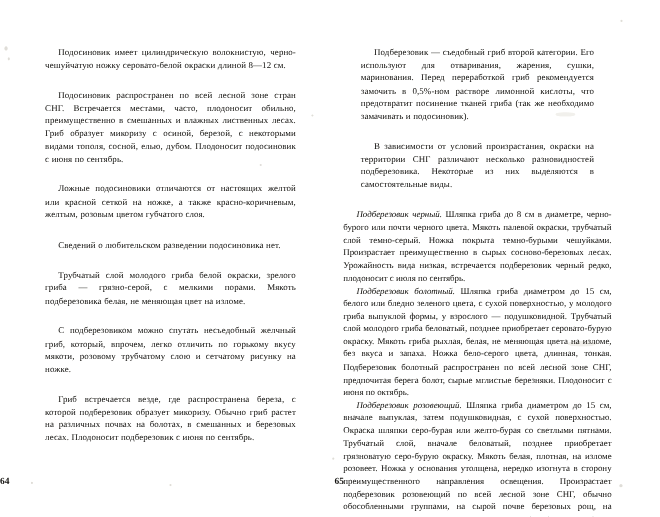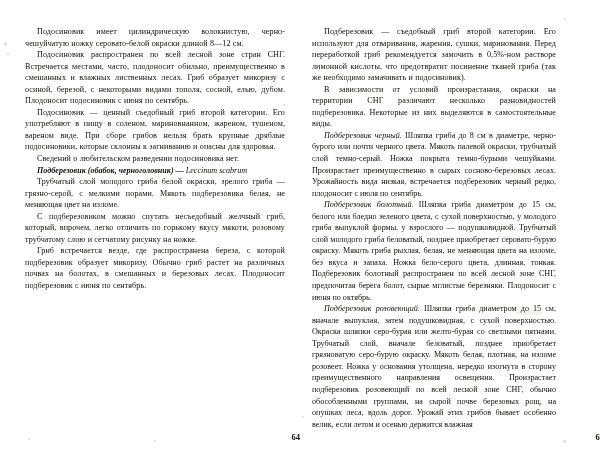--- a/index.html
+++ b/index.html
@@ -47,21 +47,21 @@
   .page-right {
     width: 300px;
     padding: 26px 44px 0 12px;
   }
 
   .column {
     position: relative;
   }
 
   p.para {
-    margin: 0;
+    margin: 16px;
     padding: 0;
     text-align: justify;
     text-indent: 12px;
     font-size: 8.1px;
     line-height: 11.55px;
     letter-spacing: 0.01em;
     color: #100f0d;
     word-spacing: 0.02em;
     hyphens: manual;
   }
@@ -90,21 +90,21 @@
   }
 
   .folio {
     position: absolute;
     bottom: 28px;
     font-size: 8.6px;
     font-weight: bold;
     color: #151412;
     width: 100%;
     left: 0;
-    text-align: right;
+    text-align: left;
   }
 
   .folio-left {
     padding-right: 28px;
   }
 
   .folio-right {
     padding-left: 4px;
   }
 
@@ -141,24 +141,23 @@
   <div class="smudge" style="left:516px; top:310px; width:26px; height:5px;"></div>
   <div class="smudge" style="left:505px; top:102px; width:18px; height:4px;"></div>
 
   <div class="spread">
 
     <div class="page page-left">
       <div class="column">
 
         <p class="para">Подосиновик имеет цилиндрическую волокнистую, черно-чешуйчатую ножку серовато-белой окраски длиной 8—12 см.</p>
         <p class="para">Подосиновик распространен по всей лесной зоне стран СНГ. Встречается местами, часто, плодоносит обильно, преимущественно в смешанных и влажных лиственных лесах. Гриб образует микоризу с осиной, березой, с некоторыми видами тополя, сосной, елью, дубом. Плодоносит подосиновик с июня по сентябрь.</p>
-        <p class="para">Подосиновик — ценный съедобный гриб второй категории. Его употребляют в пищу в соленом, мариновнанном, жареном, тушеном, вареном виде. При сборе грибов нельзя брать крупные дряблые подосиновики, которые склонны к загниванию и опасны для здоровья.</p>
+        <p class="para">Ложные подосиновики отличаются от настоящих желтой или красной сеткой на ножке, а также красно-коричневым, желтым, розовым цветом губчатого слоя.</p>
         <p class="para">Сведений о любительском разведении подосиновика нет.</p>
 
-        <p class="heading-para"><span class="species-head">Подберезовик (обабок, черноголовник) —</span> <span class="latin">Leccinum scabrum</span></p>
 
         <p class="para">Трубчатый слой молодого гриба белой окраски, зрелого гриба — грязно-серой, с мелкими порами. Мякоть подберезовика белая, не меняющая цвет на изломе.</p>
         <p class="para">С подберезовиком можно спутать несъедобный желчный гриб, который, впрочем, легко отличить по горькому вкусу мякоти, розовому трубчатому слою и сетчатому рисунку на ножке.</p>
         <p class="para">Гриб встречается везде, где распространена береза, с которой подберезовик образует микоризу. Обычно гриб растет на различных почвах на болотах, в смешанных и березовых лесах. Плодоносит подберезовик с июня по сентябрь.</p>
 
       </div>
       <div class="folio folio-left">64</div>
     </div>
 
     <div class="page page-right">

